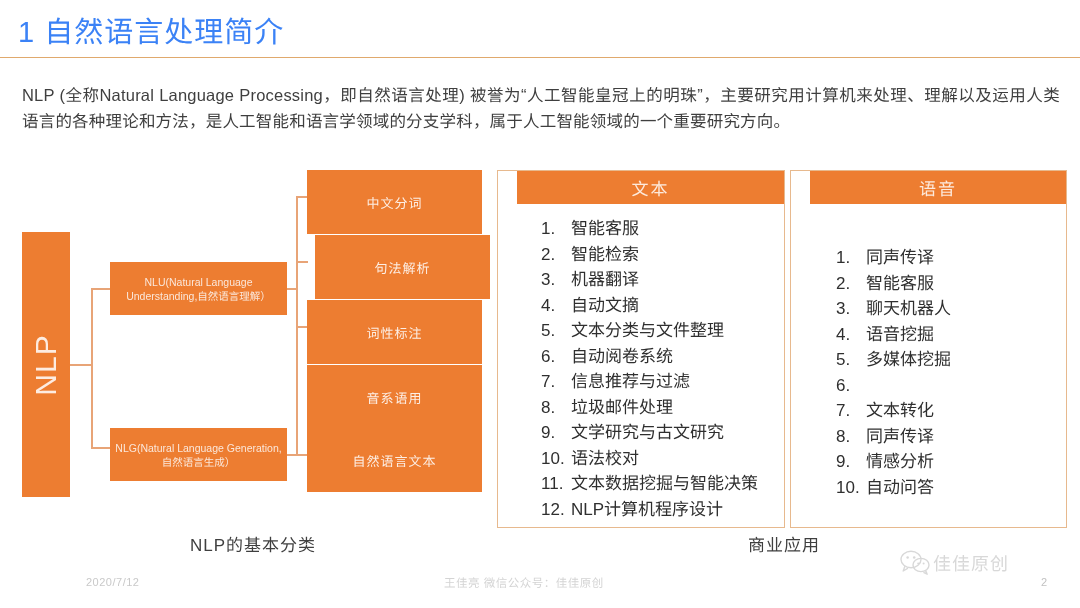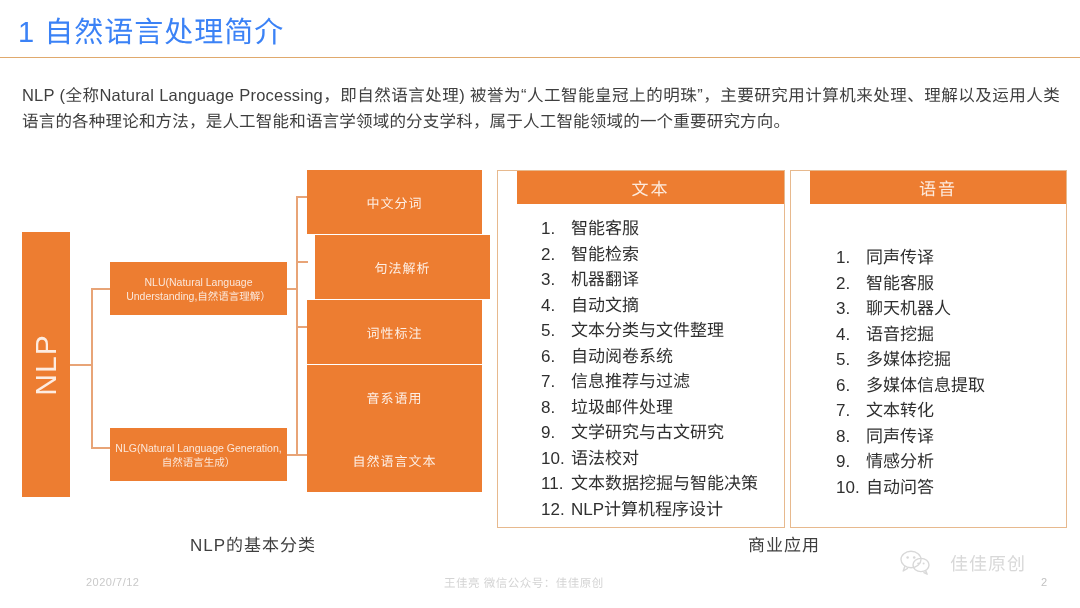--- a/index.html
+++ b/index.html
@@ -188,21 +188,21 @@
     top: 576px;
     font-size: 11px;
     color: #c2c2c2;
   }
   #watermark {
     position: absolute;
     left: 900px;
     top: 549px;
     display: flex;
     align-items: center;
-    gap: 20px;
+    gap: 3px;
     opacity: 0.55;
   }
   #watermark .wm-text {
     font-size: 18px;
     color: #b9b9b9;
     letter-spacing: 1px;
   }
   .wechat-icon { display: block; }
 </style>
 </head>
@@ -334,21 +334,20 @@
       <li>
           <span class="li-num">4.</span>
           <span class="li-text">语音挖掘</span>
         </li>
       <li>
           <span class="li-num">5.</span>
           <span class="li-text">多媒体挖掘</span>
         </li>
       <li>
           <span class="li-num">6.</span>
-          <span class="li-text">多媒体信息提取</span>
         </li>
       <li>
           <span class="li-num">7.</span>
           <span class="li-text">文本转化</span>
         </li>
       <li>
           <span class="li-num">8.</span>
           <span class="li-text">同声传译</span>
         </li>
       <li>

